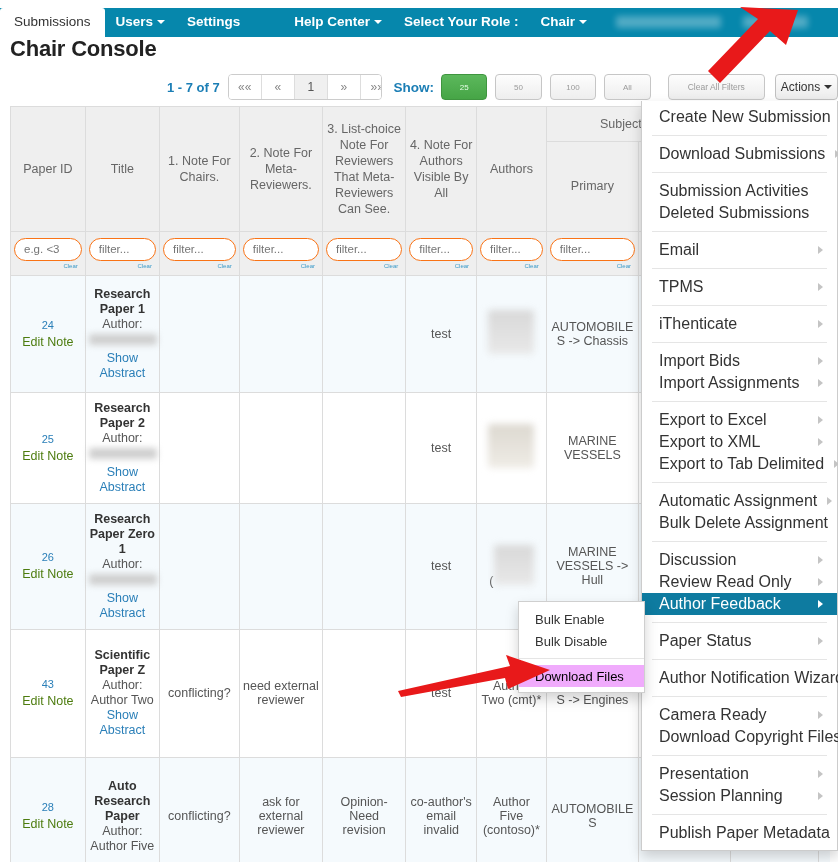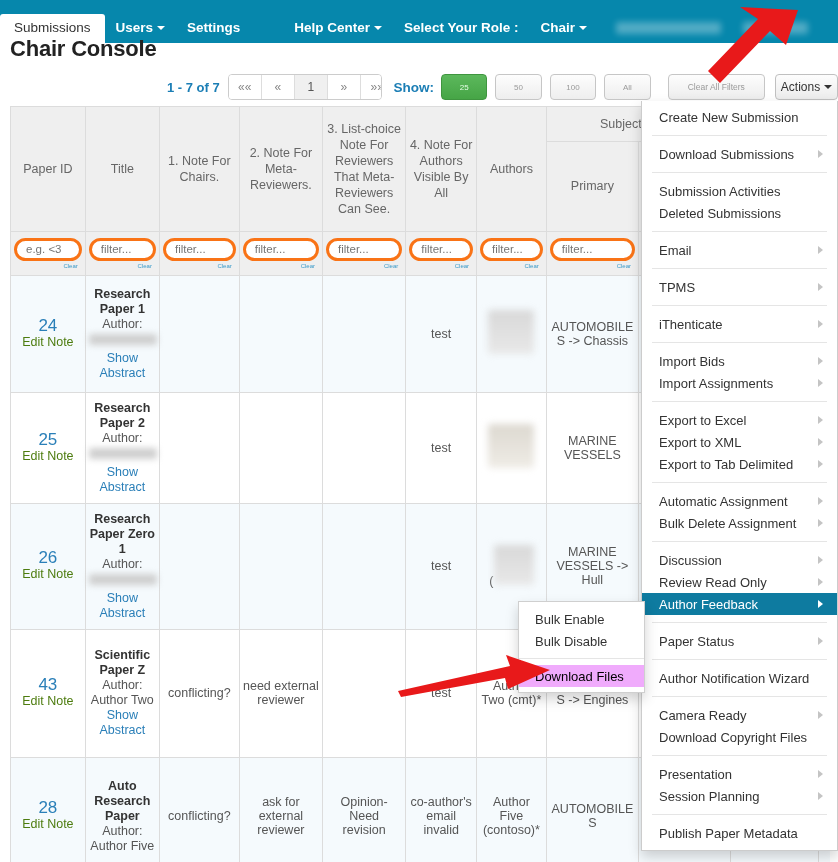--- a/index.html
+++ b/index.html
@@ -8,22 +8,22 @@
     margin: 0; padding: 0;
     width: 838px; height: 862px;
     overflow: hidden;
     background: #fff;
     font-family: "Liberation Sans", sans-serif;
   }
   #root { position: relative; width: 838px; height: 862px; overflow: hidden; }
 
   
   .navbar {
-    position: absolute; top: 0; left: 0;
-    width: 838px; height: 43px;
+    position: absolute; top: 8px; left: 0;
+    width: 838px; height: 29px;
     background: #0687ac;
     display: flex; align-items: flex-end;
   }
   .nav-item {
     color: #ffffff;
     font-size: 13.5px;
     font-weight: bold;
     padding: 6px 11px 7px 11px;
     line-height: 16px;
     white-space: nowrap;
@@ -147,37 +147,37 @@
   table.grid thead th.grouphdr { height: 34px; }
   table.grid thead th.subhdr { height: 90px; }
   .filter-row td {
     background: #efefef;
     height: 44px;
     padding: 2px 4px 2px 4px;
   }
   .filter-input {
     width: 100%;
     height: 23px;
-    border: 3px solid #f97316;
+    border: 1px solid #f97316;
     border-radius: 12px;
     font-size: 11.5px;
     color: #aaa;
     padding: 0 9px;
     background: #fff;
     outline: none;
     font-family: "Liberation Sans", sans-serif;
   }
   .clear-link {
     display: block; text-align: right;
     font-size: 6px; color: #3a9ac9; margin-top: 2px; padding-right: 4px;
     cursor: pointer;
   }
   tbody tr.odd td { background: #f5fafd; }
   tbody tr.even td { background: #ffffff; }
-  .paperid { color: #2a7fb8; font-size: 17px; line-height: 17px; cursor: pointer; }
+  .paperid { color: #2a7fb8; font-size: 11px; line-height: 17px; cursor: pointer; }
   .editnote { color: #4d7c0f; font-size: 12.5px; line-height: 17px; cursor: pointer; }
   .title-cell { text-align: left; padding-left: 5px; line-height: 15px; }
   .title-strong { font-weight: bold; color: #333; font-size: 12.5px; display:block; }
   .author-lbl { color: #555; font-size: 12.5px; display: block; }
   .author-name { color: #555; font-size: 12.5px; display: block; }
   .showabs { color: #2a7fb8; font-size: 12.5px; display: block; cursor: pointer; }
   .blur-name {
     display: inline-block; width: 68px; height: 11px;
     background: #cfcfcf; filter: blur(3px); border-radius: 2px;
     margin: 2px 0 2px 0;
@@ -197,21 +197,21 @@
     background: #ffffff;
     border: 1px solid #cccccc;
     border-top: none;
     box-shadow: 0 6px 12px rgba(0,0,0,0.175);
     z-index: 40;
     padding: 5px 0 6px 0;
   }
   .dd-item {
     display: flex; align-items: center; justify-content: space-between;
     padding: 1px 14px 1px 17px;
-    font-size: 13px; color: #333; height: 22px;
+    font-size: 16px; color: #333; height: 22px;
     cursor: pointer; white-space: nowrap;
   }
   .dd-item.highlight { background: #0e7ba0; color: #ffffff; }
   .dd-sep { height: 1px; background: #e5e5e5; margin: 7px 10px 7px 10px; }
   .arrow-r {
     width: 0; height: 0;
     border-top: 4px solid transparent;
     border-bottom: 4px solid transparent;
     border-left: 5px solid #c4c4c4;
     margin-left: 10px;

